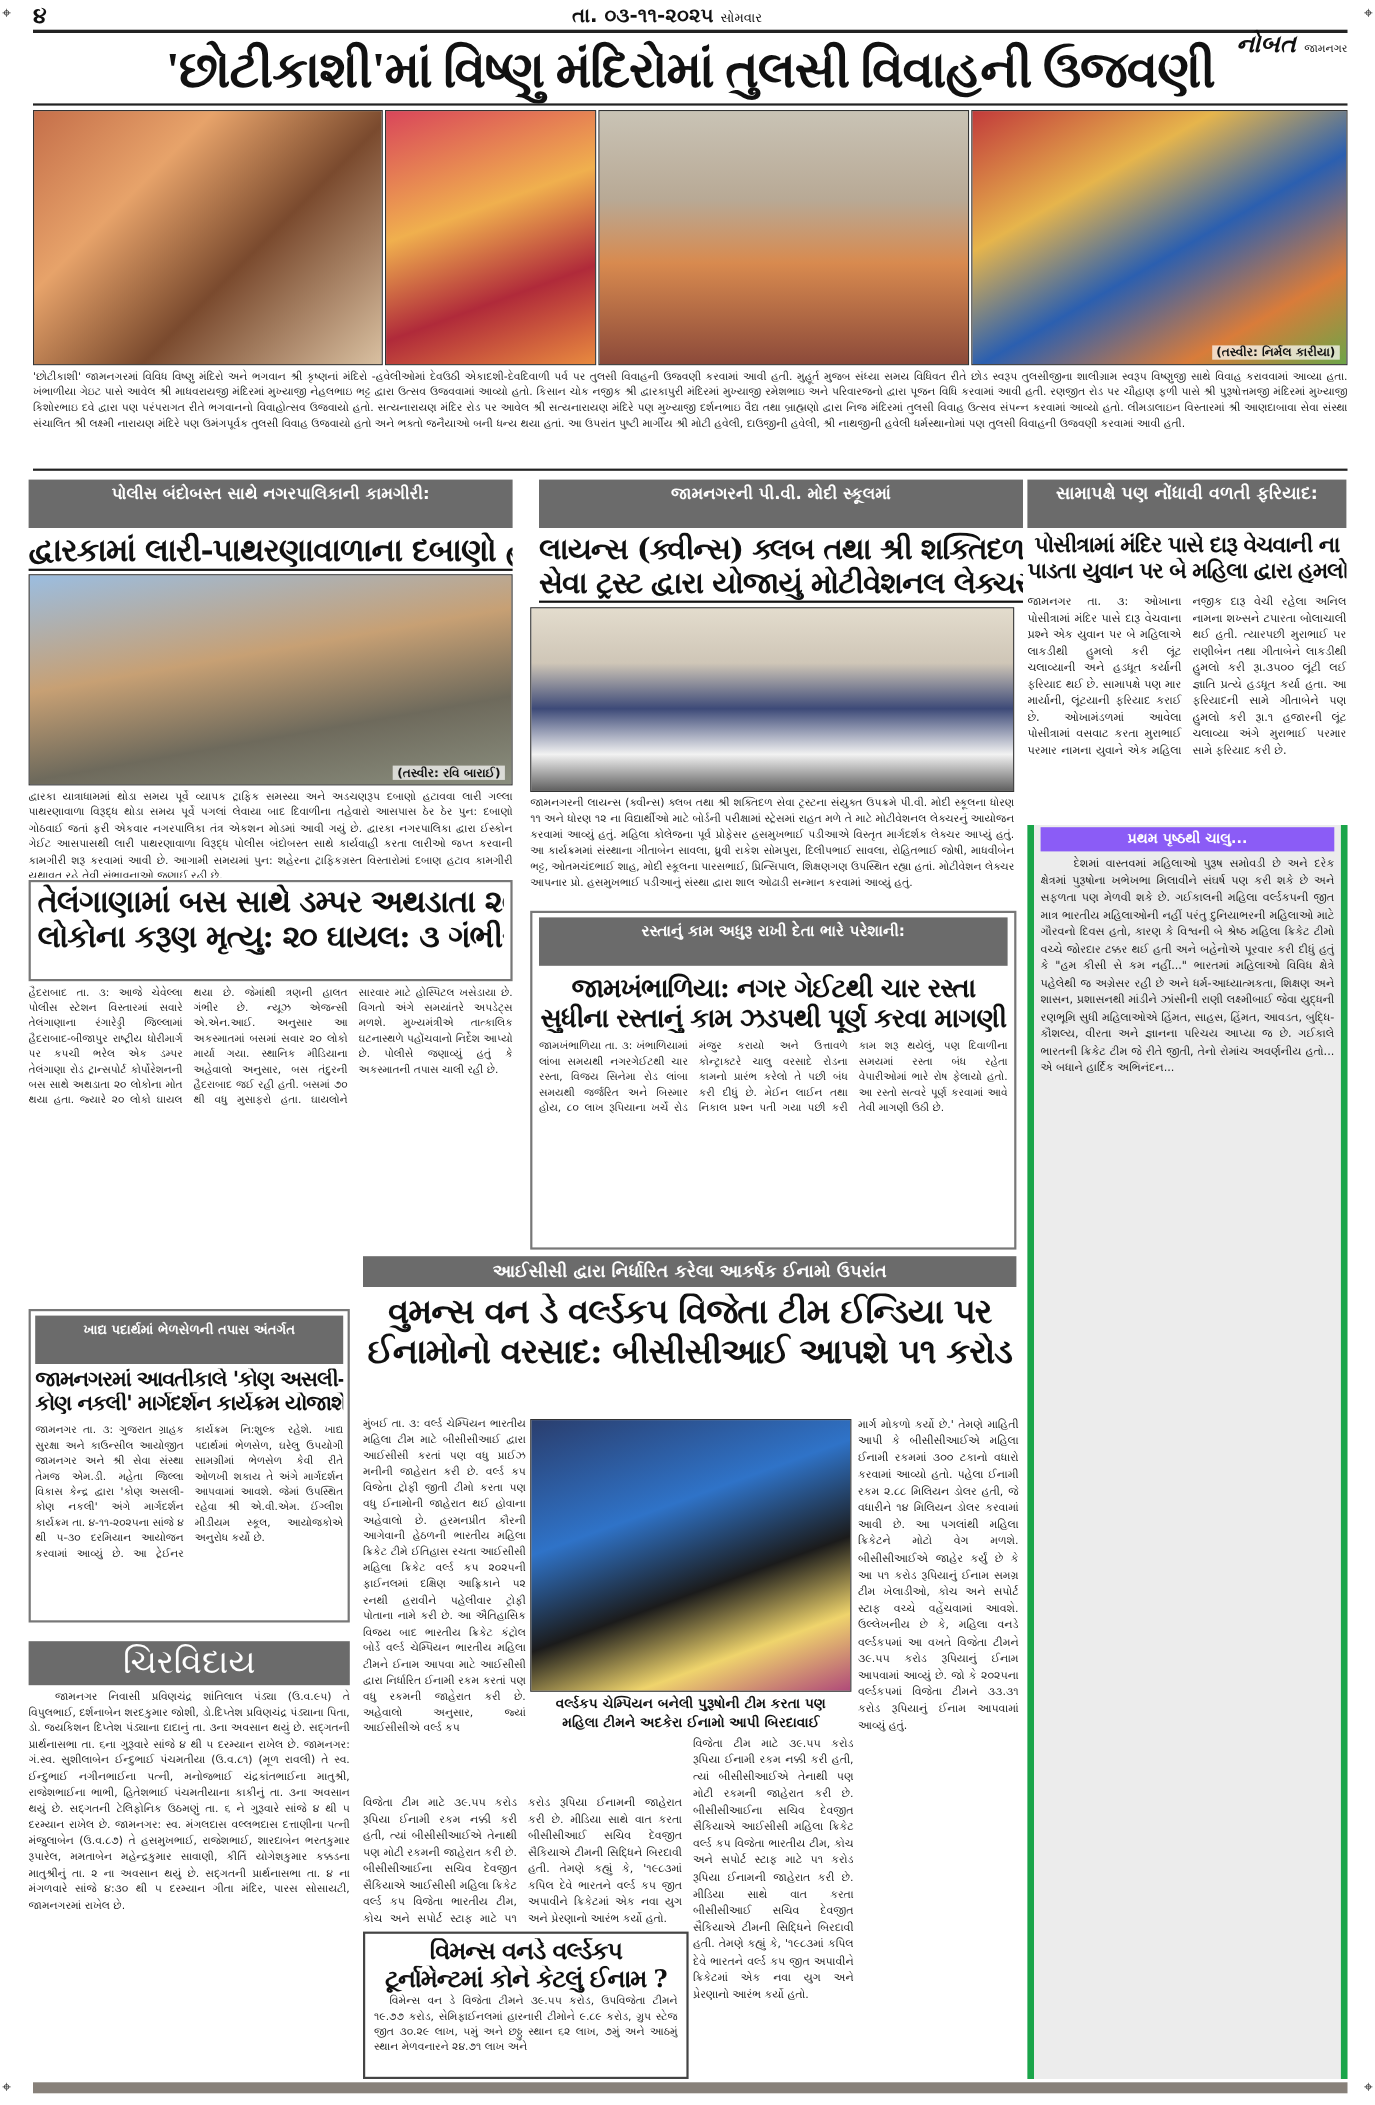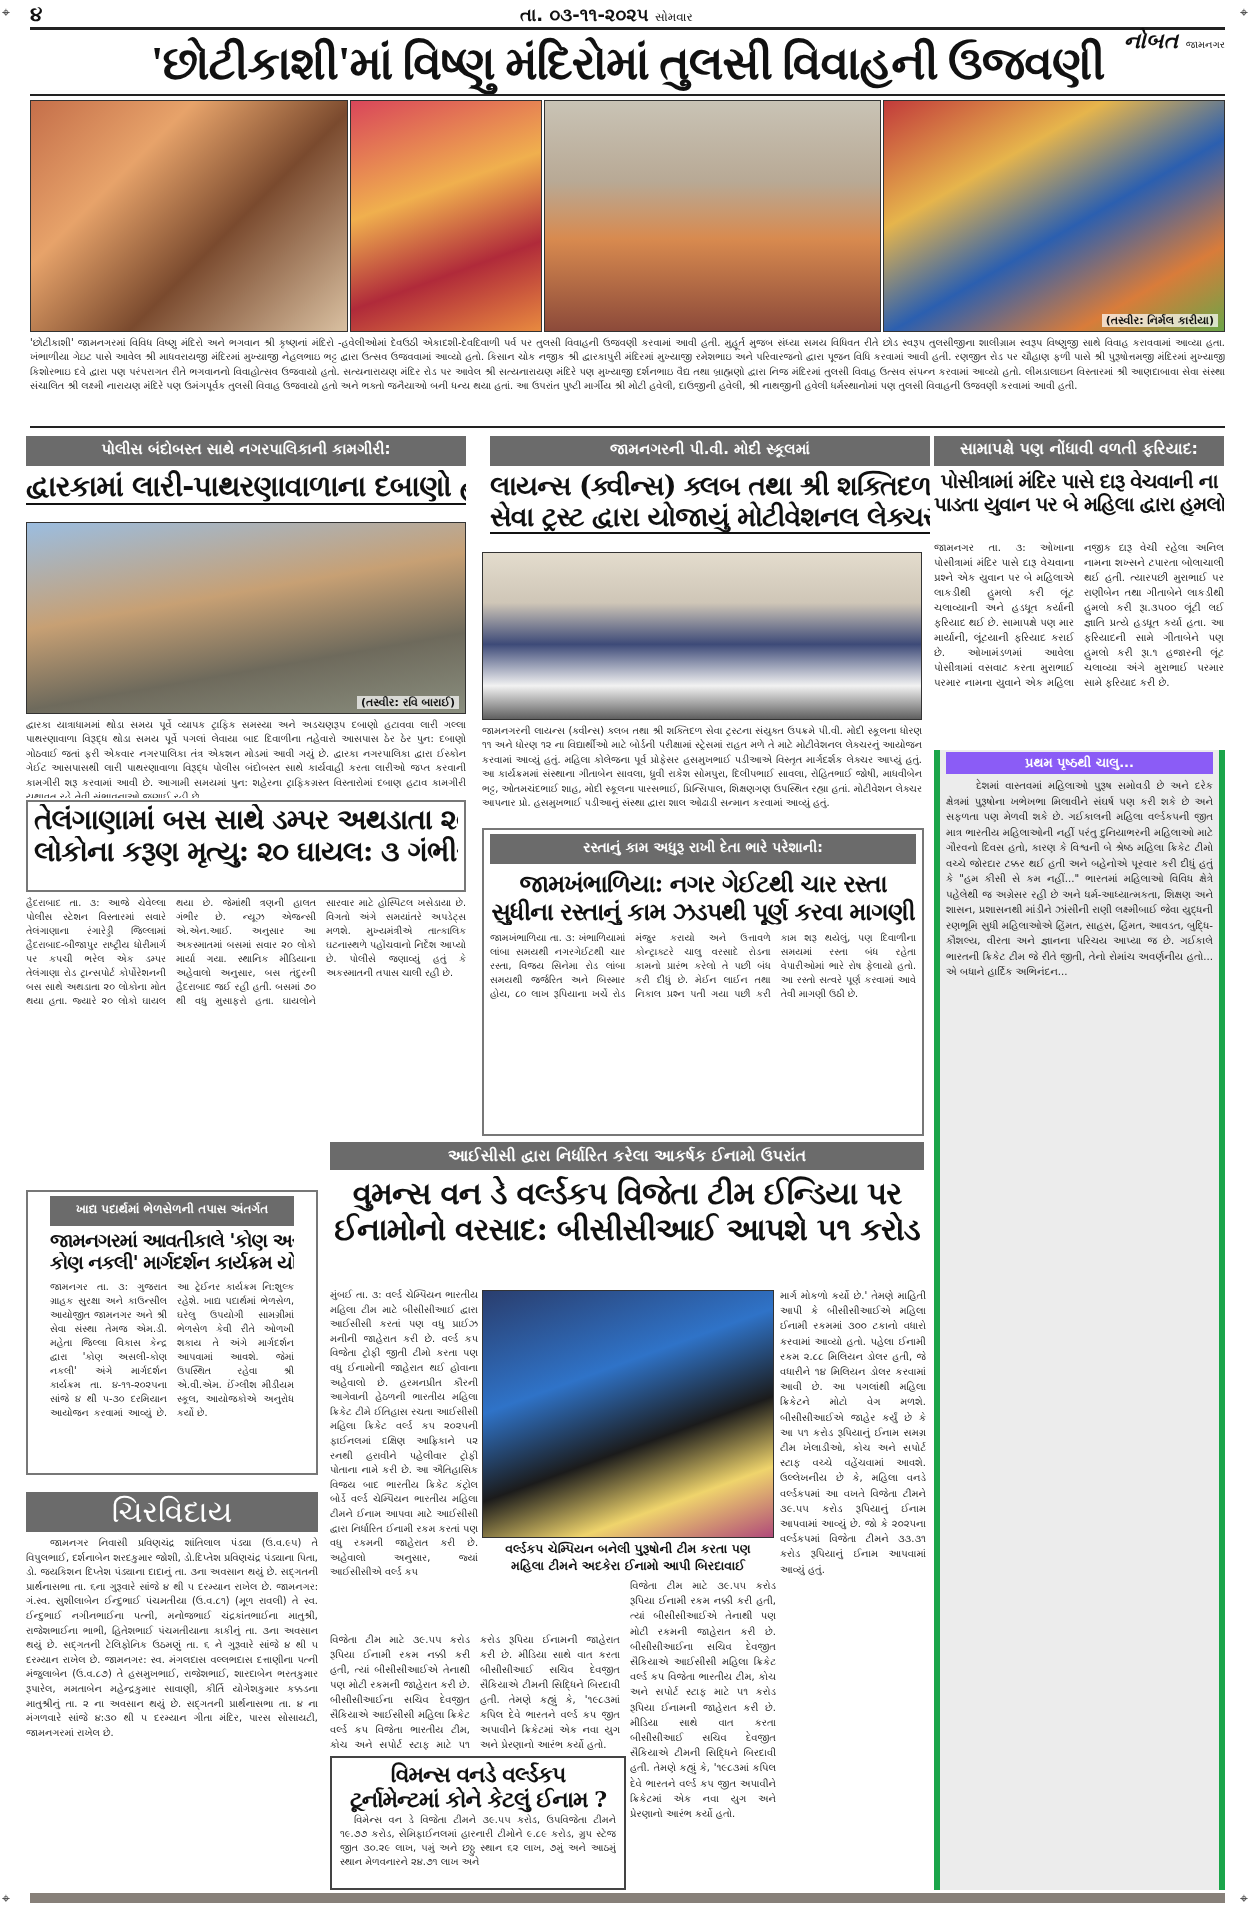--- a/index.html
+++ b/index.html
@@ -19,21 +19,21 @@
   .photo.p3 { background: linear-gradient(180deg, #c9c3b5 0%, #b8a995 35%, #d88a4f 60%, #8c4a3a 100%); }
   .photo.p4 { background: linear-gradient(150deg, #c23b3b 0%, #e6b54c 30%, #2b5fb0 55%, #d97c3a 80%, #6ca548 100%); }
   .photo.p5 { background: linear-gradient(170deg, #9bbde0 0%, #c7a074 40%, #6e6a5c 70%, #8a8e7e 100%); }
   .photo.p6 { background: linear-gradient(180deg, #e3dccd 0%, #cfc6b7 30%, #3d4a78 55%, #f2f2f2 80%, #5f5f5f 100%); }
   .photo.p7 { background: linear-gradient(160deg, #2a3e6e 0%, #2f73c8 35%, #1b1b1b 60%, #efd46c 80%, #b04a7a 100%); }
   .caption-credit { position: absolute; right: 6px; bottom: 4px; font-size: 11px; font-weight: bold; color: #111; background: rgba(255,255,255,0.7); padding: 0 4px; }
   .body-text { font-size: 10.5px; line-height: 15px; text-align: justify; color: #1a1a1a; }
   .body-text.sm { font-size: 9.8px; line-height: 14.4px; }
   .col2 { column-count: 2; column-gap: 10px; }
   .col3 { column-count: 3; column-gap: 10px; }
-  .kicker { background: #6b6b6b; color: #fff; font-weight: bold; font-size: 15px; text-align: center; height: 30px; line-height: 26px; white-space: nowrap; overflow: hidden; }
+  .kicker { background: #6b6b6b; color: #fff; font-weight: bold; font-size: 15px; text-align: center; height: 44px; line-height: 26px; white-space: nowrap; overflow: hidden; }
   .kicker.red { background: #8b5cf6; }
   .headline { font-family: "DejaVu Serif", serif; font-weight: bold; letter-spacing: -1px; text-align: center; line-height: 1.15; color: #111; white-space: nowrap; overflow: hidden; }
   .boxed { border: 2px solid #777; }
   .green-box { border-left: 6px solid #1aa54a; border-right: 6px solid #1aa54a; background: #ececec; }
   .divider { background: #222; }
   .footer-bar { left: 30px; top: 1893px; width: 1195px; height: 10px; background: #878079; }
   .obit-title { background: #6b6b6b; color: #fff; font-family: "DejaVu Serif", serif; font-weight: normal; font-size: 30px; text-align: center; height: 40px; line-height: 40px; }
 </style>
 </head>
 <body>
@@ -102,21 +102,21 @@
 </div>
 <div class="abs body-text col3" style="left:26px;top:896px;width:440px;height:270px;overflow:hidden;font-size:9.6px;line-height:14px;">હૈદરાબાદ તા. ૩: આજે ચેવેલ્લા પોલીસ સ્ટેશન વિસ્તારમાં સવારે તેલંગાણાના રંગારેડ્ડી જિલ્લામાં હૈદરાબાદ-બીજાપુર રાષ્ટ્રીય ધોરીમાર્ગ પર કપચી ભરેલ એક ડમ્પર તેલંગાણા રોડ ટ્રાન્સપોર્ટ કોર્પોરેશનની બસ સાથે અથડાતા ૨૦ લોકોના મોત થયા હતા. જ્યારે ૨૦ લોકો ઘાયલ થયા છે. જેમાંથી ત્રણની હાલત ગંભીર છે. ન્યૂઝ એજન્સી એ.એન.આઈ. અનુસાર આ અકસ્માતમાં બસમાં સવાર ૨૦ લોકો માર્યા ગયા. સ્થાનિક મીડિયાના અહેવાલો અનુસાર, બસ તંદુરની હૈદરાબાદ જઈ રહી હતી. બસમાં ૭૦ થી વધુ મુસાફરો હતા. ઘાયલોને સારવાર માટે હોસ્પિટલ ખસેડાયા છે. વિગતો અંગે સમયાંતરે અપડેટ્સ મળશે. મુખ્યમંત્રીએ તાત્કાલિક ઘટનાસ્થળે પહોંચવાનો નિર્દેશ આપ્યો છે. પોલીસે જણાવ્યું હતું કે અકસ્માતની તપાસ ચાલી રહી છે.</div>
 
 <div class="abs boxed" style="left:482px;top:828px;width:442px;height:308px;padding:4px 6px;">
   <div class="kicker" style="font-size:14px;">રસ્તાનું કામ અધુરૂ રાખી દેતા ભારે પરેશાની:</div>
   <div class="headline" style="font-size:24px;margin-top:6px;">જામખંભાળિયા: નગર ગેઈટથી ચાર રસ્તા</div>
   <div class="headline" style="font-size:24px;">સુધીના રસ્તાનું કામ ઝડપથી પૂર્ણ કરવા માગણી</div>
   <div class="body-text col3" style="margin-top:6px;height:182px;overflow:hidden;font-size:9.6px;line-height:14px;">જામખંભાળિયા તા. ૩: ખંભાળિયામાં લાંબા સમયથી નગરગેઈટથી ચાર રસ્તા, વિજય સિનેમા રોડ લાંબા સમયથી જર્જરિત અને બિસ્માર હોય, ૮૦ લાખ રૂપિયાના ખર્ચે રોડ મંજુર કરાયો અને ઉત્તાવળે કોન્ટ્રાક્ટરે ચાલુ વરસાદે રોડના કામનો પ્રારંભ કરેલો તે પછી બંધ કરી દીધું છે. મેઈન લાઈન તથા નિકાલ પ્રશ્ન પતી ગયા પછી કરી કામ શરૂ થયેલું, પણ દિવાળીના સમયમાં રસ્તા બંધ રહેતા વેપારીઓમાં ભારે રોષ ફેલાયો હતો. આ રસ્તો સત્વરે પૂર્ણ કરવામાં આવે તેવી માગણી ઉઠી છે.</div>
 </div>
 
-<div class="abs boxed" style="left:26px;top:1190px;width:292px;height:285px;padding:4px 22px;">
+<div class="abs boxed" style="left:26px;top:1190px;width:292px;height:285px;padding:4px 4px;">
   <div class="kicker" style="font-size:12px;">ખાદ્ય પદાર્થમાં ભેળસેળની તપાસ અંતર્ગત</div>
   <div class="headline" style="font-size:19px;margin-top:4px;">જામનગરમાં આવતીકાલે 'કોણ અસલી-</div>
   <div class="headline" style="font-size:19px;text-align:center;">કોણ નકલી' માર્ગદર્શન કાર્યક્રમ યોજાશે</div>
   <div class="body-text col2" style="margin-top:6px;height:182px;overflow:hidden;font-size:9.6px;line-height:14px;">જામનગર તા. ૩: ગુજરાત ગ્રાહક સુરક્ષા અને કાઉન્સીલ આયોજીત જામનગર અને શ્રી સેવા સંસ્થા તેમજ એમ.ડી. મહેતા જિલ્લા વિકાસ કેન્દ્ર દ્વારા 'કોણ અસલી-કોણ નકલી' અંગે માર્ગદર્શન કાર્યક્રમ તા. ૪-૧૧-૨૦૨૫ના સાંજે ૪ થી ૫-૩૦ દરમિયાન આયોજન કરવામાં આવ્યું છે. આ ટ્રેઈનર કાર્યક્રમ નિ:શુલ્ક રહેશે. ખાદ્ય પદાર્થમાં ભેળસેળ, ઘરેલુ ઉપયોગી સામગ્રીમાં ભેળસેળ કેવી રીતે ઓળખી શકાય તે અંગે માર્ગદર્શન આપવામાં આવશે. જેમાં ઉપસ્થિત રહેવા શ્રી એ.વી.એમ. ઈંગ્લીશ મીડીયમ સ્કૂલ, આયોજકોએ અનુરોધ કર્યો છે.</div>
 </div>
 
 <div class="abs" style="left:26px;top:1492px;width:292px;">
   <div class="obit-title">ચિરવિદાય</div>
   <div class="body-text" style="margin-top:4px;height:342px;overflow:hidden;font-size:9.8px;line-height:14.6px;text-indent:24px;">જામનગર નિવાસી પ્રવિણચંદ્ર શાંતિલાલ પંડ્યા (ઉ.વ.૯૫) તે વિપુલભાઈ, દર્શનાબેન શરદકુમાર જોશી, ડો.દિપ્તેશ પ્રવિણચંદ્ર પંડ્યાના પિતા, ડો. જયકિશન દિપ્તેશ પંડ્યાના દાદાનું તા. ૩ના અવસાન થયું છે. સદ્ગતની પ્રાર્થનાસભા તા. ૬ના ગુરૂવારે સાંજે ૪ થી ૫ દરમ્યાન રાખેલ છે. જામનગર: ગં.સ્વ. સુશીલાબેન ઈન્દુભાઈ પંચમતીયા (ઉ.વ.૮૧) (મૂળ રાવલી) તે સ્વ. ઈન્દુભાઈ નગીનભાઈના પત્ની, મનોજભાઈ ચંદ્રકાંતભાઈના માતુશ્રી, રાજેશભાઈના ભાભી, હિતેશભાઈ પંચમતીયાના કાકીનું તા. ૩ના અવસાન થયું છે. સદ્ગતની ટેલિફોનિક ઉઠમણું તા. ૬ ને ગુરૂવારે સાંજે ૪ થી ૫ દરમ્યાન રાખેલ છે. જામનગર: સ્વ. મંગલદાસ વલ્લભદાસ દત્તાણીના પત્ની મંજુલાબેન (ઉ.વ.૮૭) તે હસમુખભાઈ, રાજેશભાઈ, શારદાબેન ભરતકુમાર રૂપારેલ, મમતાબેન મહેન્દ્રકુમાર સાવાણી, કીર્તિ યોગેશકુમાર કક્કડના માતુશ્રીનું તા. ૨ ના અવસાન થયું છે. સદ્ગતની પ્રાર્થનાસભા તા. ૪ ના મંગળવારે સાંજે ૪:૩૦ થી ૫ દરમ્યાન ગીતા મંદિર, પારસ સોસાયટી, જામનગરમાં રાખેલ છે.</div>
 </div>

